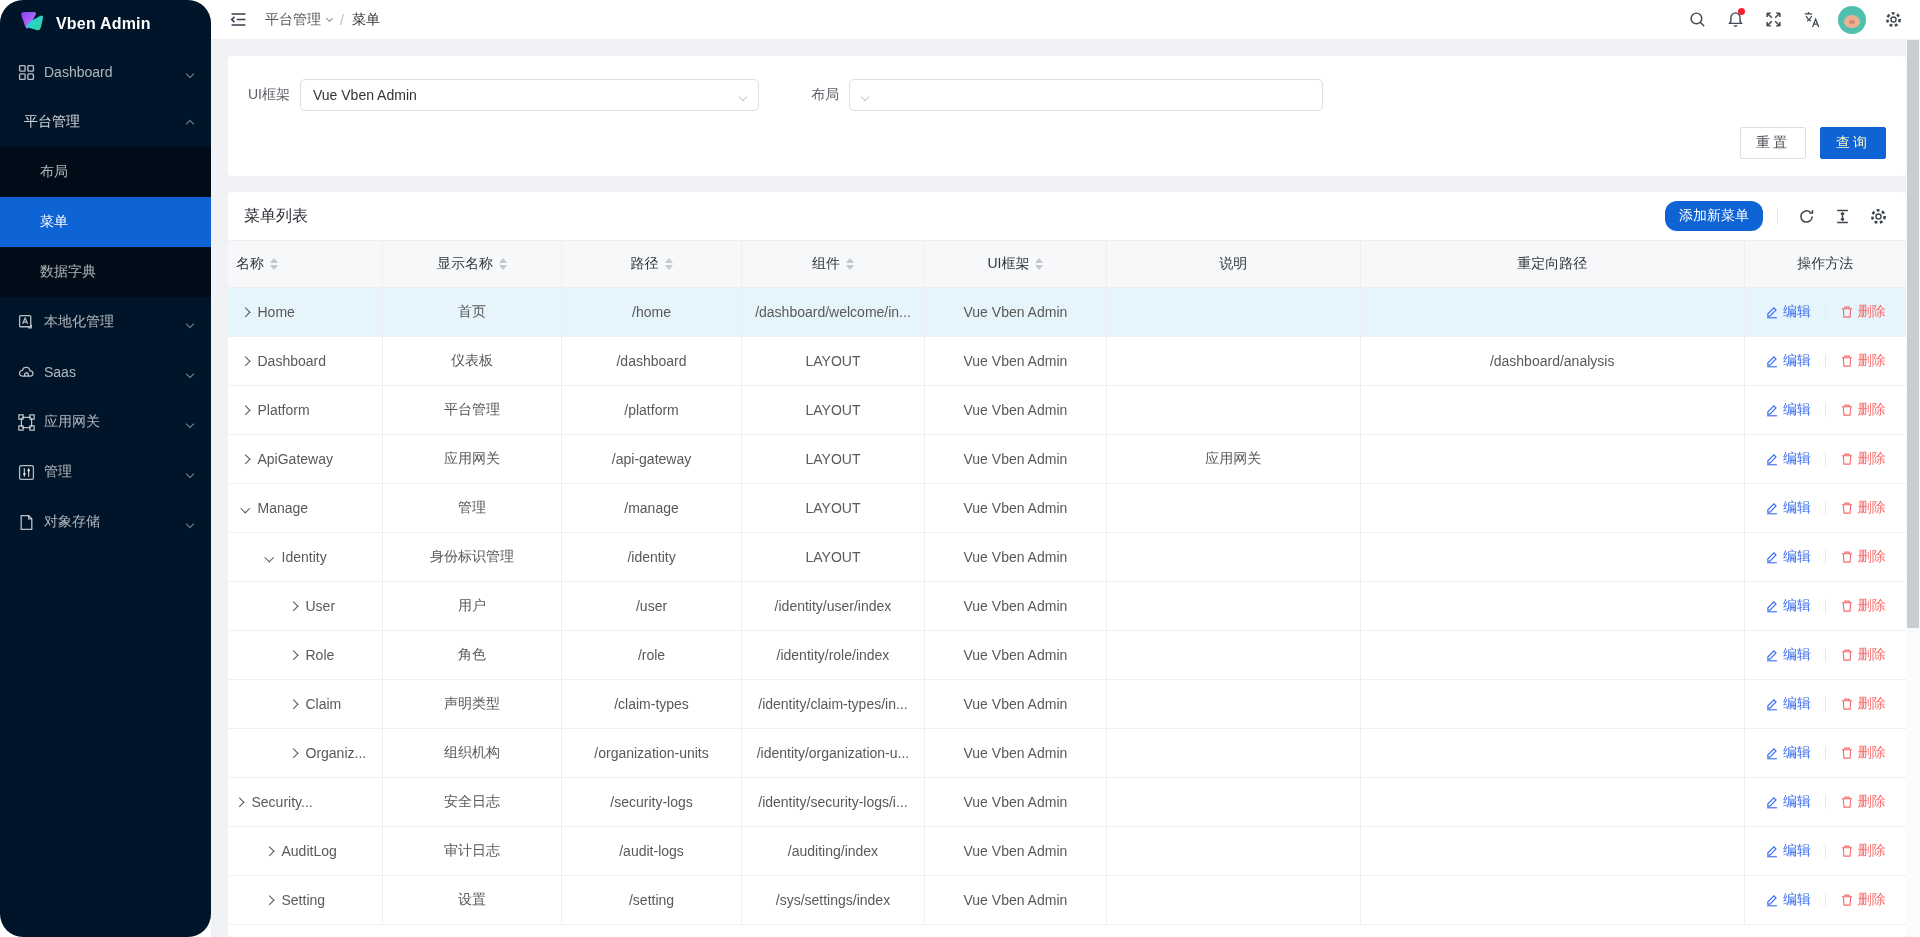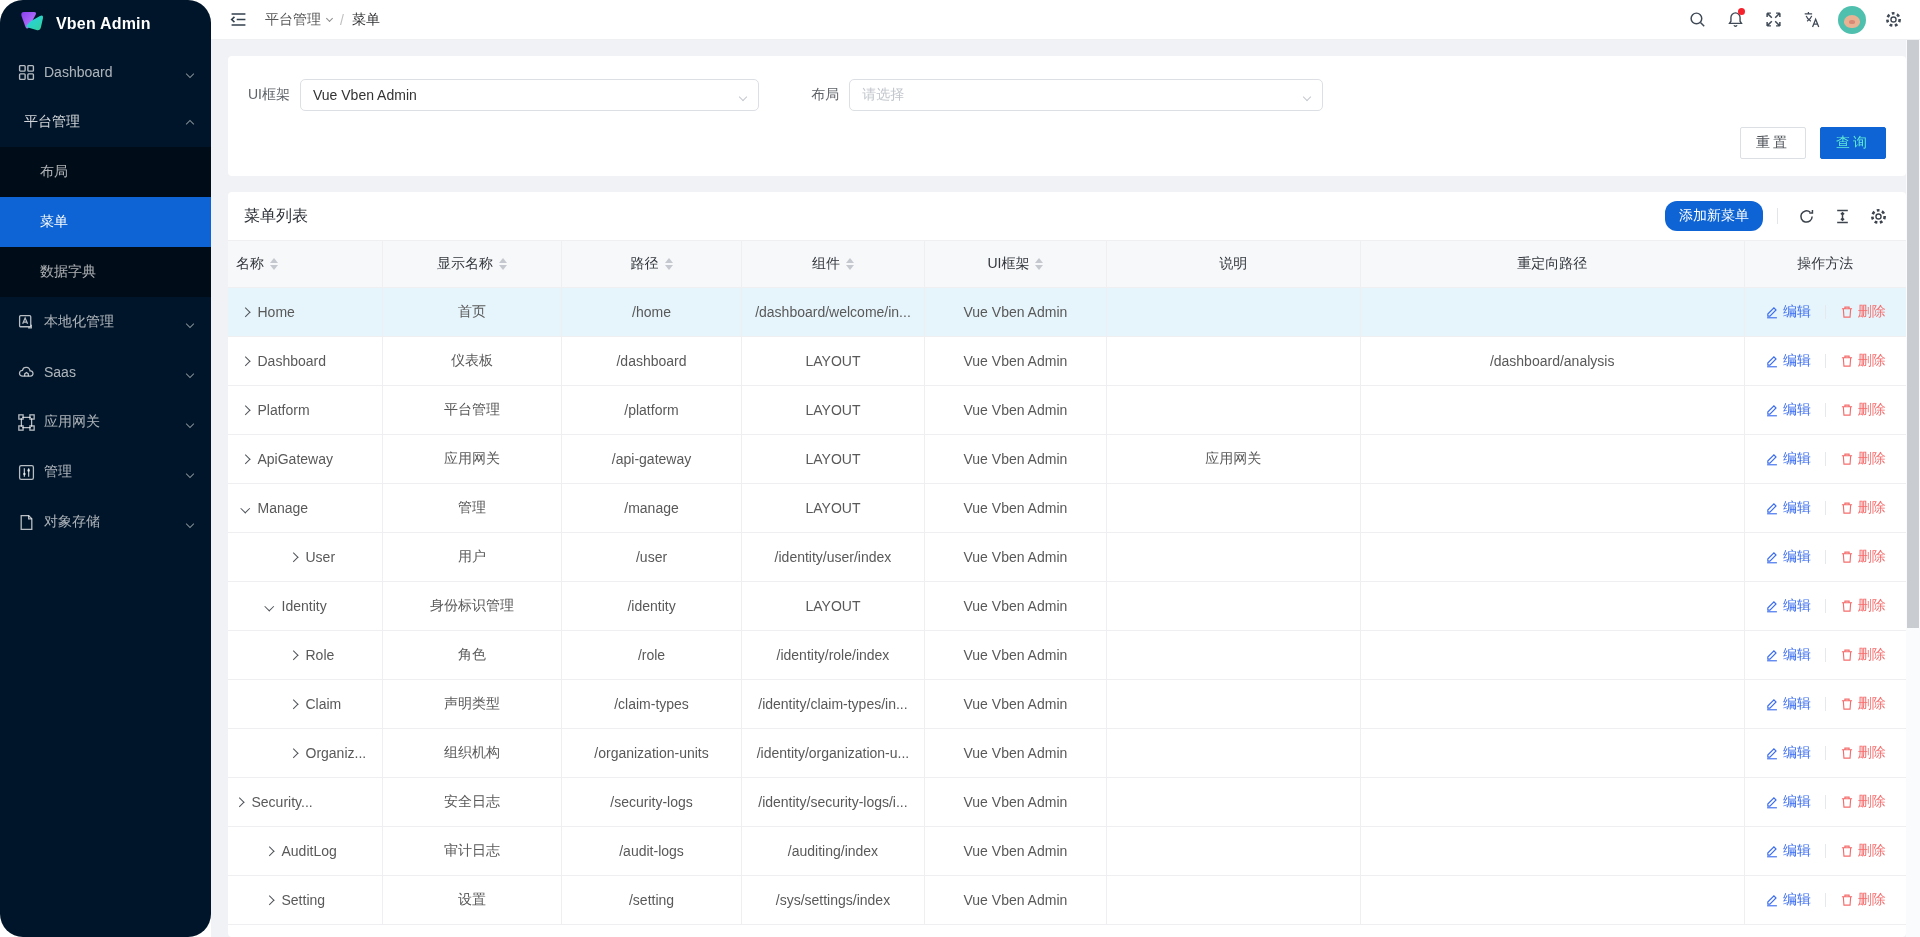--- a/index.html
+++ b/index.html
@@ -60,21 +60,21 @@
   .inp{flex:1;height:32px;border:1px solid #dcdfe4;border-radius:5px;padding:0 12px;font-size:14px;color:#333;outline:none;background:#fff;}
   .inp::placeholder{color:#c2c6cc;}
   .sel{flex:1;height:32px;border:1px solid #dcdfe4;border-radius:5px;background:#fff;display:flex;align-items:center;padding:0 12px;cursor:pointer;}
   .sel-value{flex:1;font-size:14px;color:#333;}
   .sel-value.ph{color:#c2c6cc;}
   .sel-caret{color:#c5c8ce;}
   .sel-caret .chev{width:6px;height:6px;margin-top:-3px;}
   .filter-actions{display:flex;justify-content:flex-end;gap:14px;margin-top:16px;}
   .btn{height:32px;padding:0 15px;border-radius:2px;font-size:14px;letter-spacing:3px;cursor:pointer;display:flex;align-items:center;}
   .btn-plain{background:#fff;border:1px solid #dcdfe4;color:#4e5358;}
-  .btn-primary{background:var(--accent);border:1px solid var(--accent);color:#5eead4;}
+  .btn-primary{background:var(--accent);border:1px solid var(--accent);color:#fef9c3;}
 
   
   .table-card{height:745px;display:flex;flex-direction:column;overflow:hidden;}
   .panel-head{height:48px;display:flex;align-items:center;padding:0 14px 0 16px;flex:none;}
   .panel-title{font-size:16px;color:#2b2f36;font-weight:500;}
   .panel-tools{margin-left:auto;display:flex;align-items:center;}
   .add-btn{height:30px;padding:0 14px;border-radius:12px;background:var(--accent);color:#fff;font-size:14px;border:none;display:flex;align-items:center;cursor:pointer;}
   .tool-divider{width:1px;height:16px;background:#e3e5e8;margin:0 14px;}
   .tool-btn{width:28px;height:28px;display:flex;align-items:center;justify-content:center;color:#3c434c;cursor:pointer;}
   .tool-btn svg{width:17px;height:17px;}
@@ -291,21 +291,20 @@
           <div class="field">
             <span class="field-label">UI框架</span>
             <div class="sel">
               <span class="sel-value">Vue Vben Admin</span>
               <span class="sel-caret"><i class="chev chev-d"></i></span>
             </div>
           </div>
           <div class="field">
             <span class="field-label">布局</span>
             <div class="sel">
-              <span class="sel-value ph">请选择</span>
               <span class="sel-caret"><i class="chev chev-d"></i></span>
             </div>
           </div>
         </div>
         <div class="filter-actions">
           <button class="btn btn-plain">重置</button>
           <button class="btn btn-primary">查询</button>
         </div>
       </section>
 
@@ -574,20 +573,53 @@
       <a class="act del">
         <svg viewBox="0 0 16 16" fill="none" stroke="currentColor" stroke-width="1.3">
           <path d="M2.2 4.3 h11.6 M5.6 4.3 V2.4 h4.8 v1.9"></path>
           <path d="M3.8 4.3 l0.7 9.6 h7 l0.7-9.6"></path>
         </svg>
         <span>删除</span>
       </a>
     </td>
   </tr>
               <tr>
+    <td class="cell-name" style="padding-left: 38px;">
+                  <span class="name-wrap">
+      <span class="expander">
+                      <i class="chev chev-d"></i>
+                    </span>
+      <span class="val">Identity</span>
+    </span>
+                </td>
+    <td><span class="val">身份标识管理</span></td>
+    <td><span class="val">/identity</span></td>
+    <td><span class="val">LAYOUT</span></td>
+    <td><span class="val">Vue Vben Admin</span></td>
+    <td><span class="val"></span></td>
+    <td><span class="val"></span></td>
+    <td class="cell-actions">
+      <a class="act edit">
+        <svg viewBox="0 0 16 16" fill="none" stroke="currentColor" stroke-width="1.3">
+          <path d="M3.2 10.3 L10.2 3.3 l2.4 2.4 L5.6 12.7 H3.2 z"></path>
+          <path d="M2.4 14.6 h11.2"></path>
+        </svg>
+        <span>编辑</span>
+      </a>
+      <i class="act-div"></i>
+      <a class="act del">
+        <svg viewBox="0 0 16 16" fill="none" stroke="currentColor" stroke-width="1.3">
+          <path d="M2.2 4.3 h11.6 M5.6 4.3 V2.4 h4.8 v1.9"></path>
+          <path d="M3.8 4.3 l0.7 9.6 h7 l0.7-9.6"></path>
+        </svg>
+        <span>删除</span>
+      </a>
+    </td>
+  </tr>
+              <tr>
     <td class="cell-name" style="padding-left: 62px;">
                   <span class="name-wrap">
       <span class="expander">
                       <i class="chev chev-r"></i>
                     </span>
       <span class="val">User</span>
     </span>
                 </td>
     <td><span class="val">用户</span></td>
     <td><span class="val">/user</span></td>
@@ -607,53 +639,20 @@
       <a class="act del">
         <svg viewBox="0 0 16 16" fill="none" stroke="currentColor" stroke-width="1.3">
           <path d="M2.2 4.3 h11.6 M5.6 4.3 V2.4 h4.8 v1.9"></path>
           <path d="M3.8 4.3 l0.7 9.6 h7 l0.7-9.6"></path>
         </svg>
         <span>删除</span>
       </a>
     </td>
   </tr>
               <tr>
-    <td class="cell-name" style="padding-left: 38px;">
-                  <span class="name-wrap">
-      <span class="expander">
-                      <i class="chev chev-d"></i>
-                    </span>
-      <span class="val">Identity</span>
-    </span>
-                </td>
-    <td><span class="val">身份标识管理</span></td>
-    <td><span class="val">/identity</span></td>
-    <td><span class="val">LAYOUT</span></td>
-    <td><span class="val">Vue Vben Admin</span></td>
-    <td><span class="val"></span></td>
-    <td><span class="val"></span></td>
-    <td class="cell-actions">
-      <a class="act edit">
-        <svg viewBox="0 0 16 16" fill="none" stroke="currentColor" stroke-width="1.3">
-          <path d="M3.2 10.3 L10.2 3.3 l2.4 2.4 L5.6 12.7 H3.2 z"></path>
-          <path d="M2.4 14.6 h11.2"></path>
-        </svg>
-        <span>编辑</span>
-      </a>
-      <i class="act-div"></i>
-      <a class="act del">
-        <svg viewBox="0 0 16 16" fill="none" stroke="currentColor" stroke-width="1.3">
-          <path d="M2.2 4.3 h11.6 M5.6 4.3 V2.4 h4.8 v1.9"></path>
-          <path d="M3.8 4.3 l0.7 9.6 h7 l0.7-9.6"></path>
-        </svg>
-        <span>删除</span>
-      </a>
-    </td>
-  </tr>
-              <tr>
     <td class="cell-name" style="padding-left: 62px;">
                   <span class="name-wrap">
       <span class="expander">
                       <i class="chev chev-r"></i>
                     </span>
       <span class="val">Role</span>
     </span>
                 </td>
     <td><span class="val">角色</span></td>
     <td><span class="val">/role</span></td>

